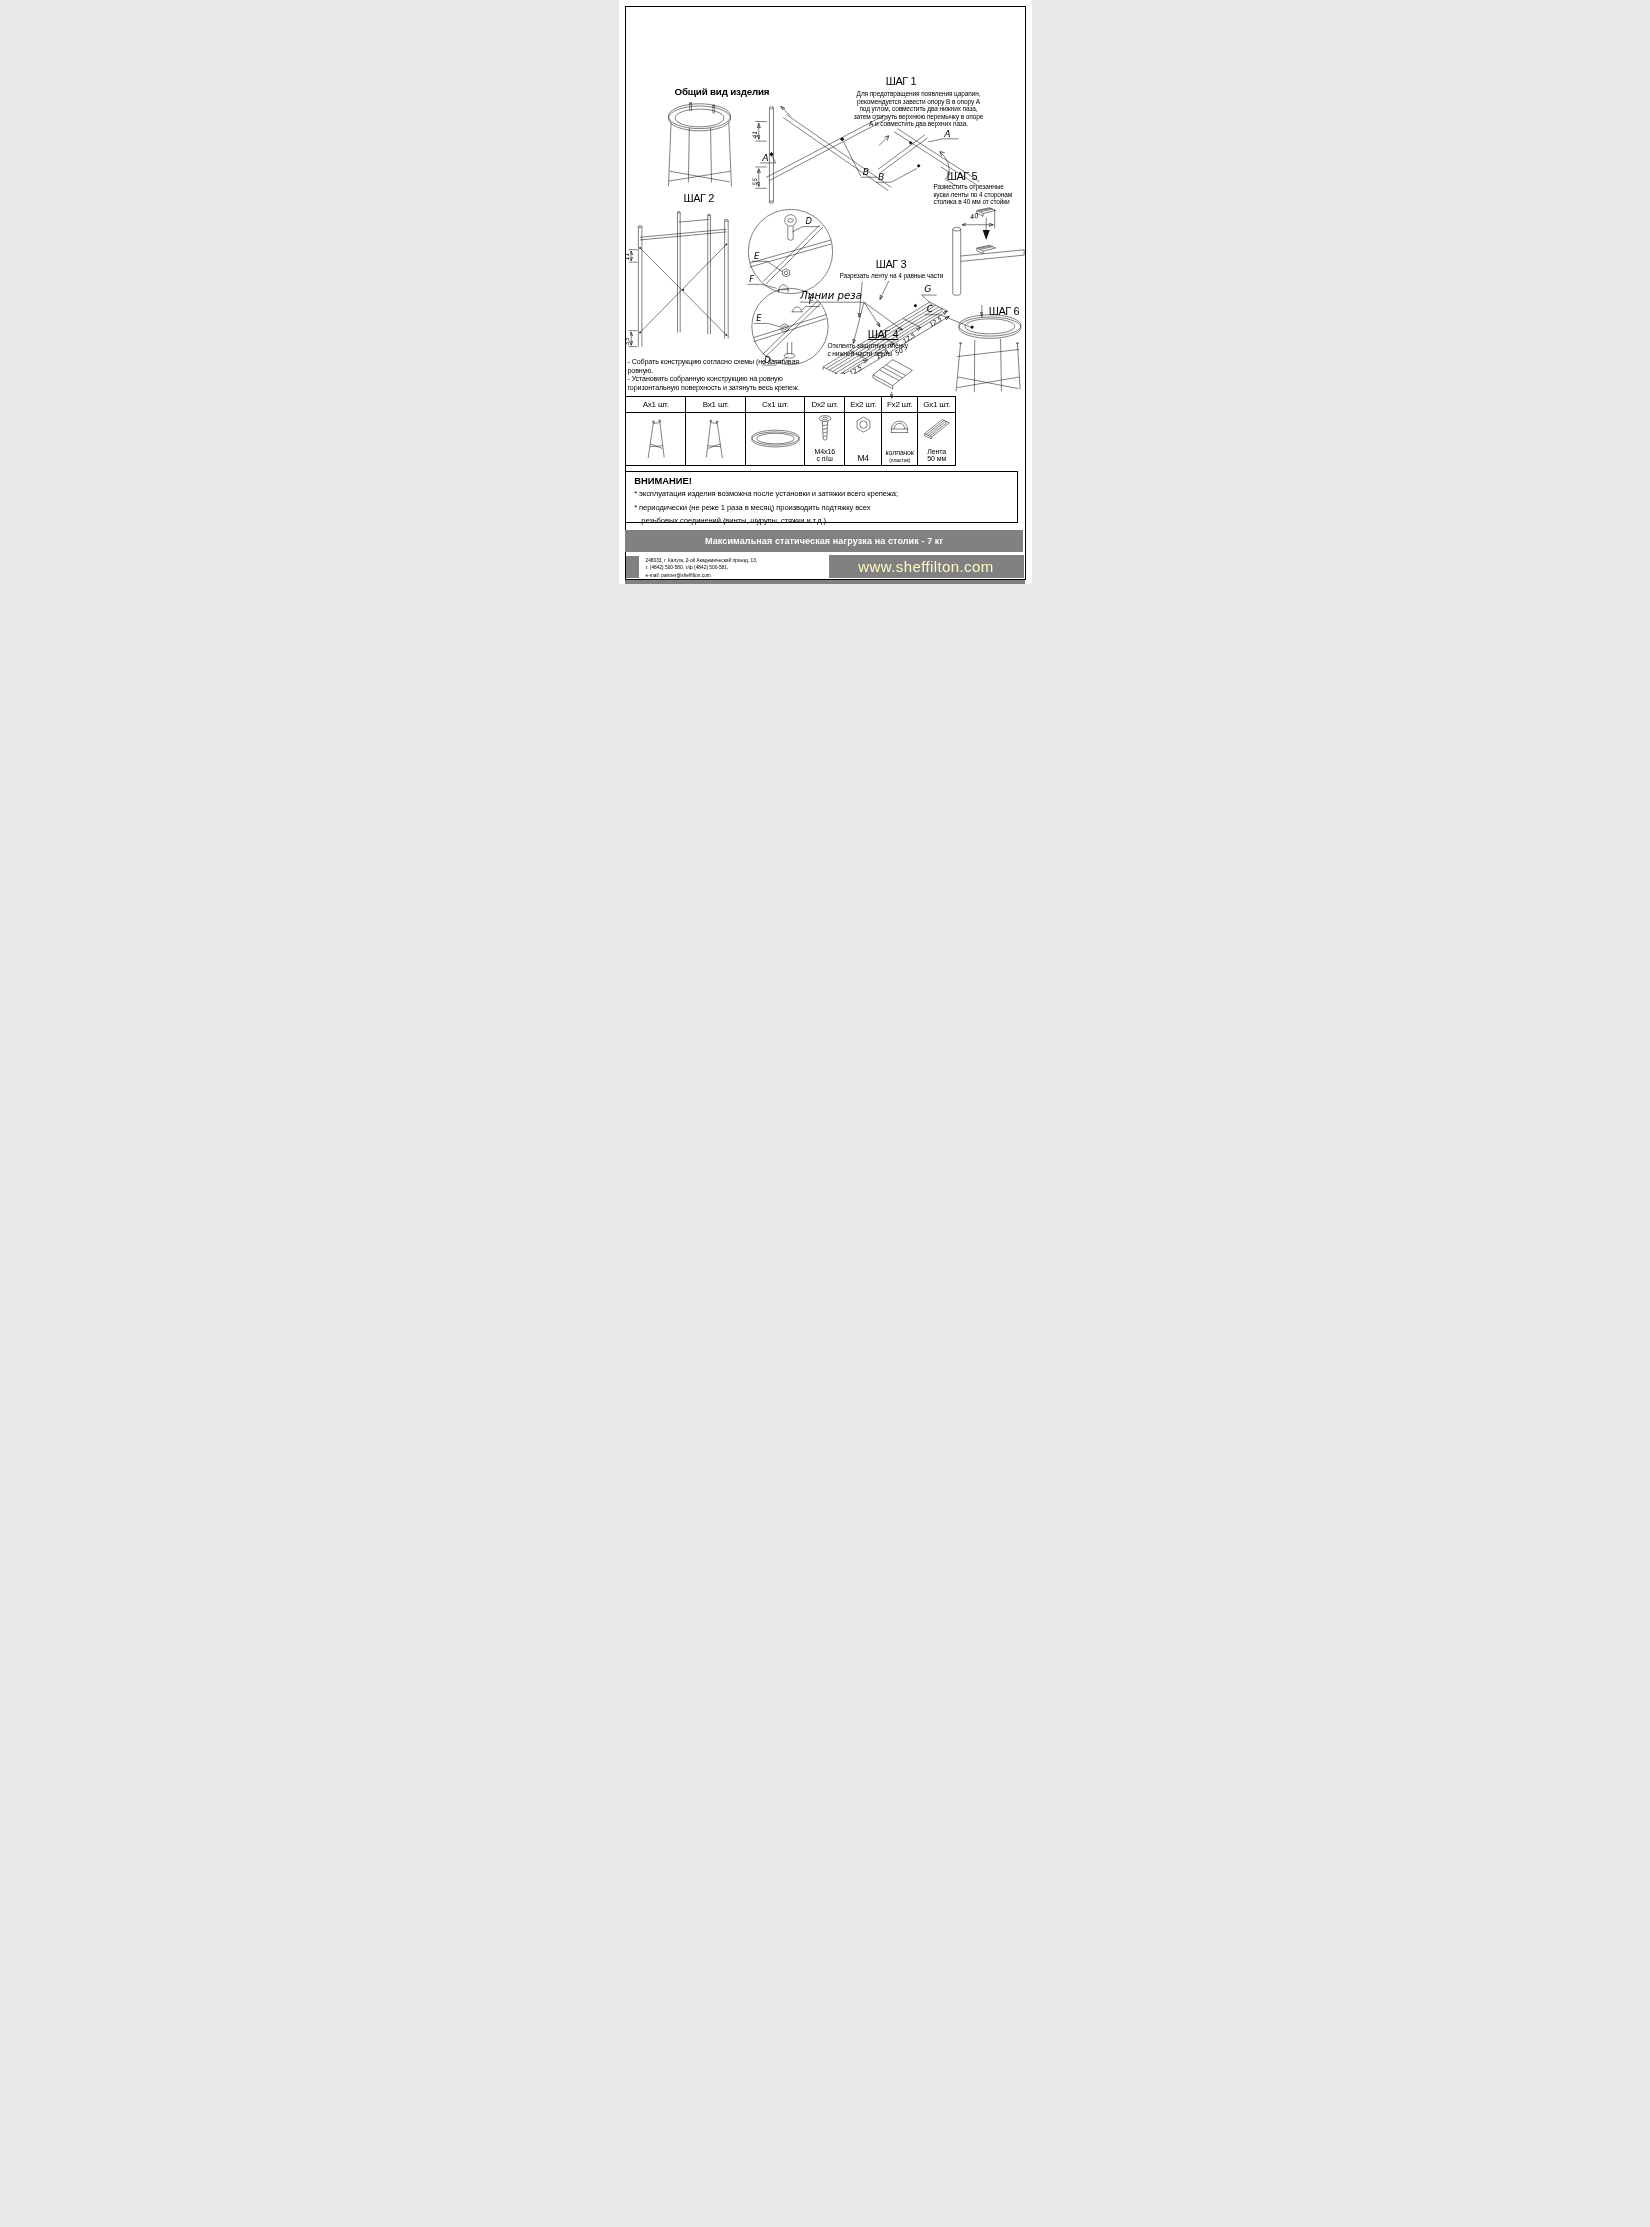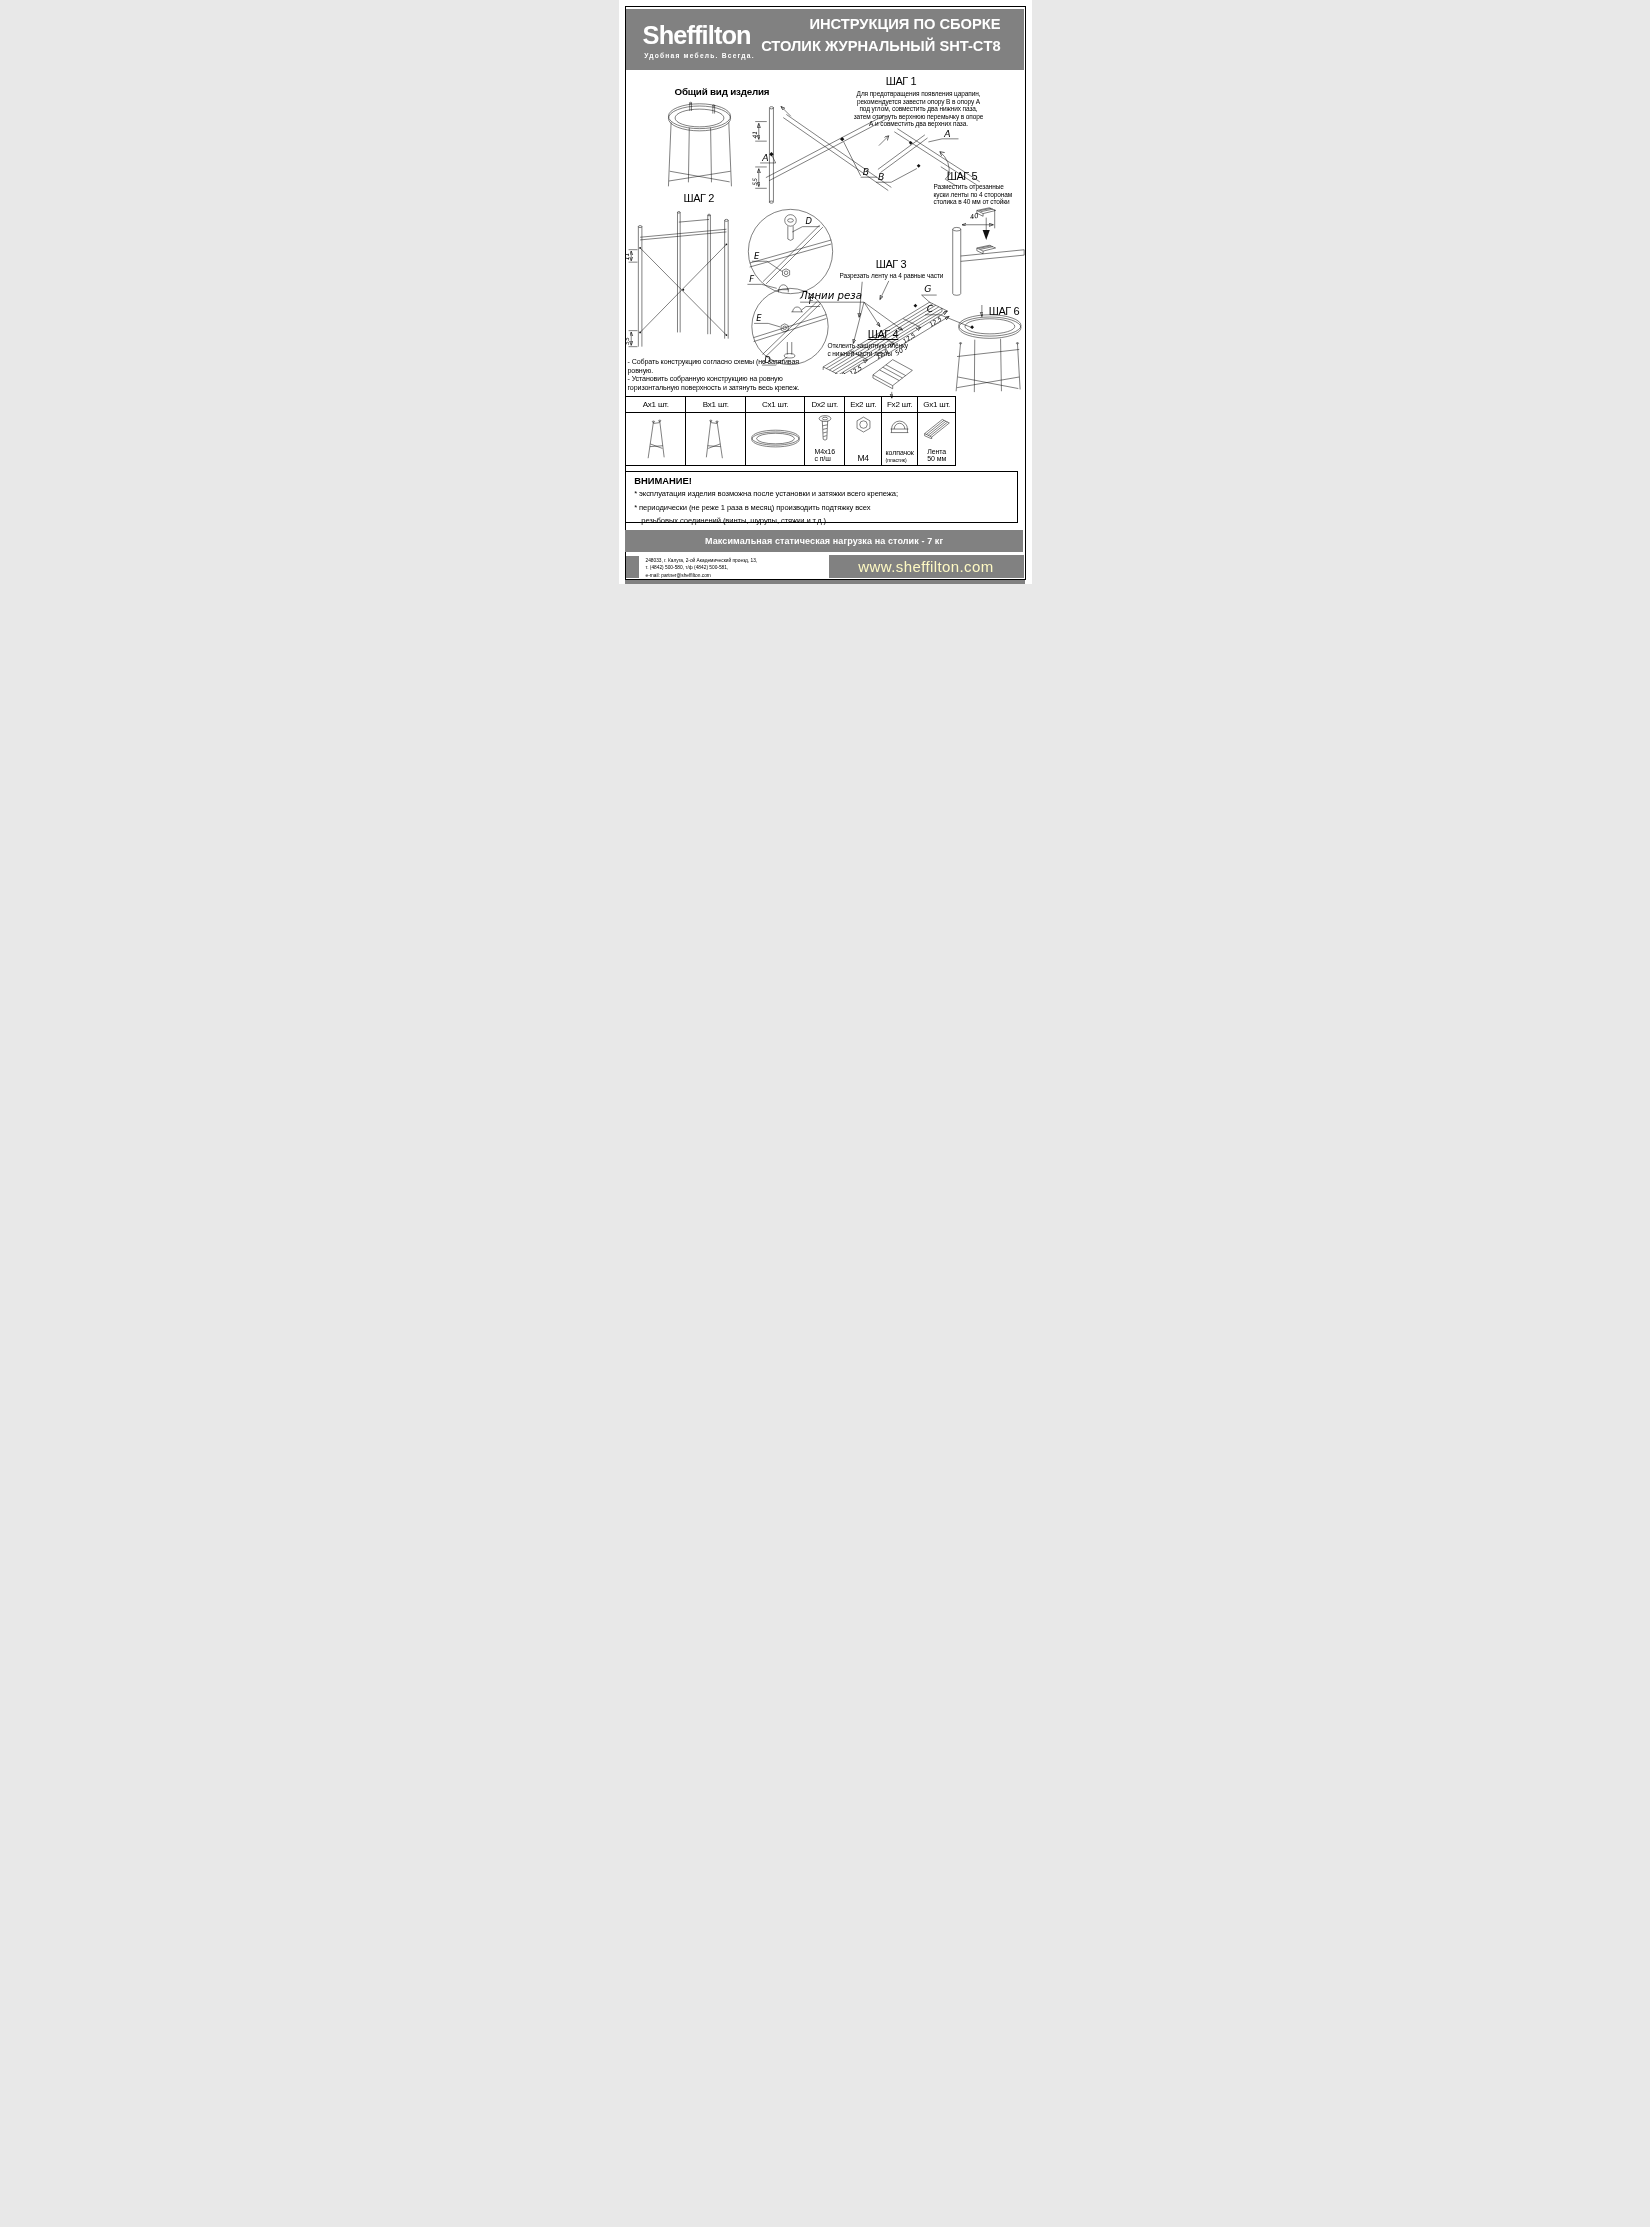--- a/index.html
+++ b/index.html
@@ -30,21 +30,21 @@
   .sdim{font:italic 13.5px "DejaVu Sans", sans-serif;}
   .sdim2{font:italic 15px "DejaVu Sans", sans-serif;}
   .scut{font:italic 23px "DejaVu Sans", sans-serif;}
   
   #assembly-notes{left:9px;top:358px;width:249px;font-size:7.1px;line-height:8.7px;letter-spacing:-0.1px;}
   
   #parts-table{left:6.7px;top:396px;width:329px;border-collapse:collapse;table-layout:fixed;}
   #parts-table th,#parts-table td{border:0.7px solid #000;padding:0;}
   #parts-table th{height:15px;font-size:8px;font-weight:normal;letter-spacing:-0.2px;
                   border-bottom:1.3px solid #000;}
-  #parts-table td{height:52px;vertical-align:top;}
+  #parts-table td{height:52px;vertical-align:top;text-align:center;}
   #parts-table{border:1.1px solid #000;}
   .cell-flex{display:flex;flex-direction:column;align-items:center;justify-content:space-between;height:49px;padding:1.3px 0;}
   .cell-center{display:flex;align-items:center;justify-content:center;height:52px;}
   .plabel{font-size:7px;letter-spacing:-0.1px;line-height:1.12;}
   .plabel-sm{font-size:5.1px;letter-spacing:-0.1px;}
   .plabel-lg{font-size:8.5px;}
   
   #attention-box{left:6.7px;top:471px;width:383px;height:47px;border:1.1px solid #000;
                  padding:2.7px 0 0 8px;}
   #attention-title{font-size:9.4px;font-weight:bold;margin-bottom:1.8px;}
@@ -71,28 +71,20 @@
         <path d="M0,0 L8,3 L0,6 Z" fill="#111" stroke="none"></path>
       </marker>
       <marker id="av" markerWidth="13" markerHeight="12" refX="8" refY="4.5" orient="auto-start-reverse">
         <path d="M0,0 L8,4.5 L0,9" fill="none" stroke="#111" stroke-width="1.2"></path>
       </marker>
     </defs>
   </svg>
 
   <div id="page-border"></div>
 
-  <div id="header" class="abs brand-bg" style="background: rgb(129, 129, 129);">
-    <div id="logo-text" class="abs">Sheffilton</div>
-    <div id="logo-tagline" class="abs">Удобная мебель. Всегда.</div>
-    <div id="header-titles" class="abs">
-      <div class="t1">ИНСТРУКЦИЯ ПО СБОРКЕ</div>
-      <div class="t2">СТОЛИК ЖУРНАЛЬНЫЙ SHT-CT8</div>
-    </div>
-  </div>
 
   <div class="abs h-bold" style="left:35px;top:86px;font-size:9.8px;letter-spacing:-0.2px;">Общий вид изделия</div>
 
   <svg class="abs" style="left:45px;top:101px;" width="71" height="89" viewBox="0 0 160 200">
     <ellipse cx="80" cy="34" rx="70" ry="28"></ellipse>
     <ellipse cx="80" cy="39" rx="70" ry="28"></ellipse>
     <ellipse cx="80" cy="38" rx="55" ry="20"></ellipse>
     <line x1="58" y1="4" x2="58" y2="22"></line>
       <line x1="62" y1="4" x2="62" y2="22"></line>
     <ellipse cx="60" cy="4" rx="2.5" ry="1.5"></ellipse>

